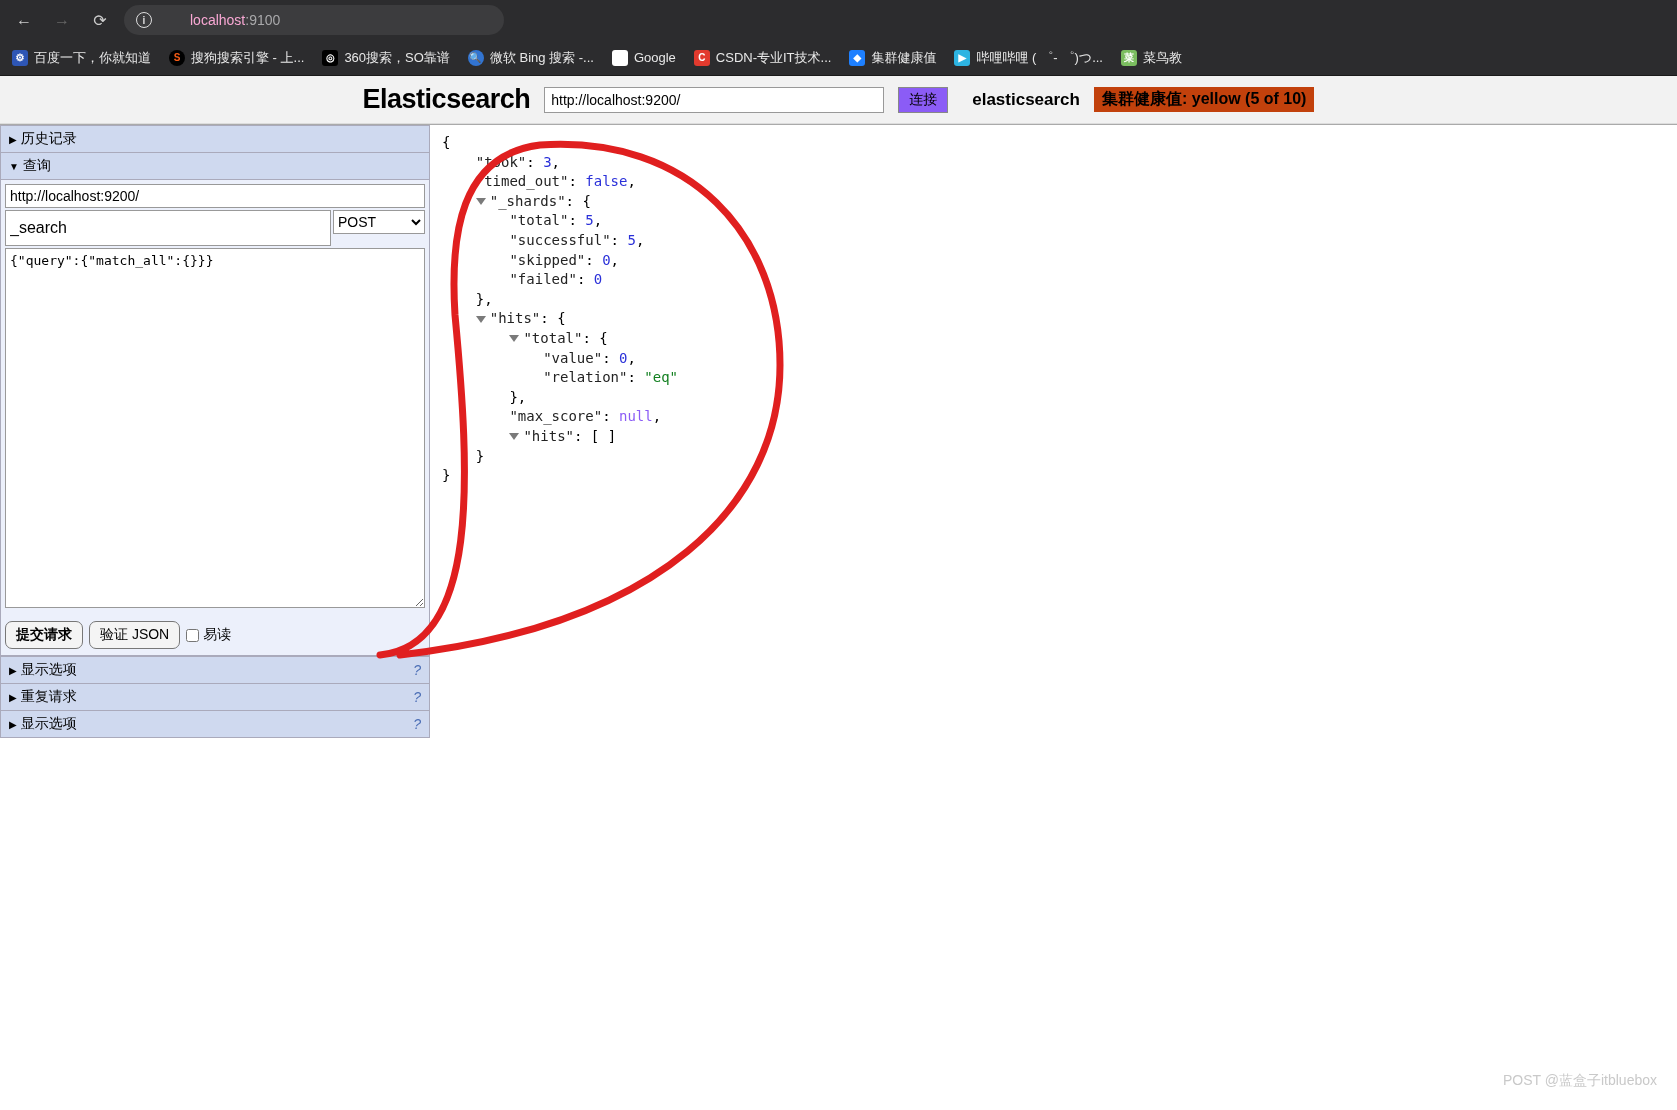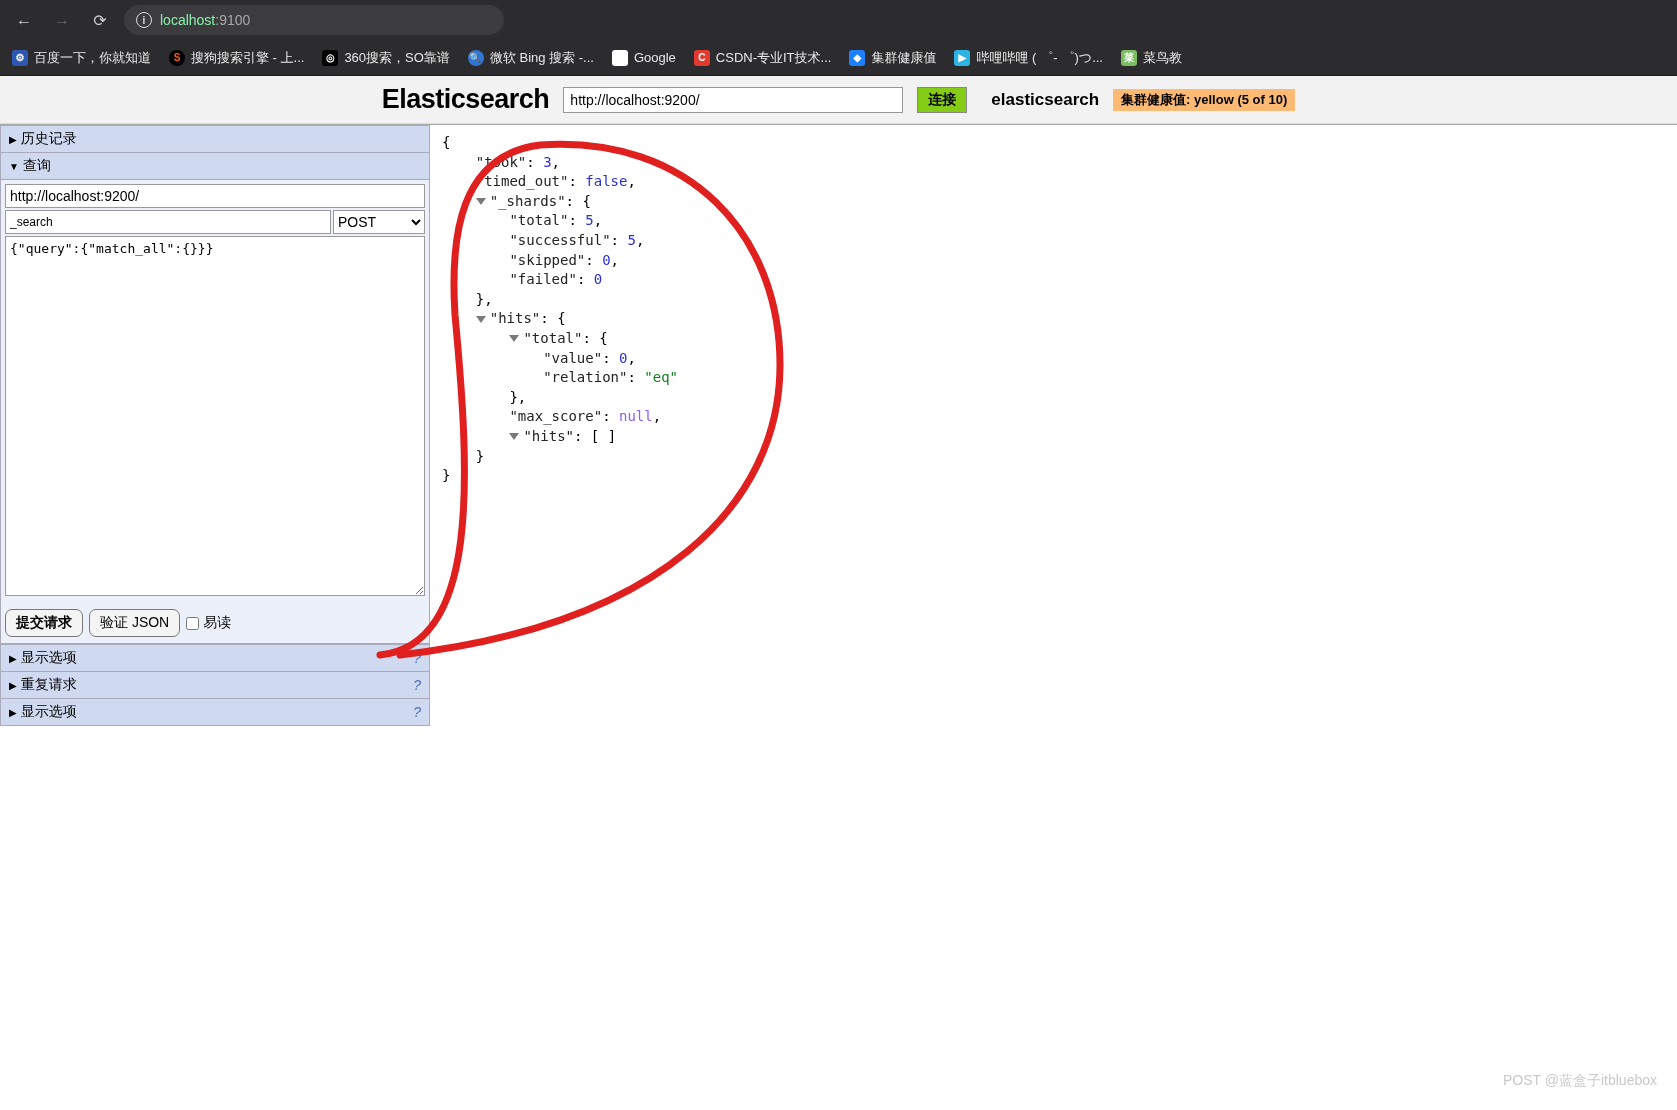--- a/index.html
+++ b/index.html
@@ -4,59 +4,59 @@
 <style>
   * { box-sizing: border-box; margin: 0; padding: 0; }
   body { font-family: Arial, "Microsoft YaHei", sans-serif; font-size: 14px; background: #fff; }
 
   
   .browser-top { background: #2c2c2e; color: #e6e6e6; height: 40px; display: flex; align-items: center; padding: 0 10px; gap: 10px; }
   .nav-btn { width: 28px; height: 28px; display: flex; align-items: center; justify-content: center; color: #ccc; border-radius: 4px; cursor: pointer; font-size: 16px;}
   .nav-btn.disabled { color: #666; }
   .omnibox { flex: 0 0 380px; background: #3c3c3e; border-radius: 20px; height: 30px; display: flex; align-items: center; padding: 0 12px; gap: 8px; color: #ddd; }
   .info-icon-circle { width:16px;height:16px;border:1.5px solid #ddd;border-radius:50%; display:flex;align-items:center;justify-content:center;font-size:10px;font-weight:bold;}
-  .url-host { color: #86efac; }
+  .url-host { color: #f9a8d4; margin-left: 30px; }
   .url-rest { color: #a9a9ab; }
 
   .bookmark-bar { background: #2c2c2e; height: 36px; display:flex; align-items:center; padding: 0 12px; gap: 18px; font-size: 13px; color: #e8e8e8; border-bottom: 1px solid #1a1a1a;}
   .bm-item { display:flex; align-items:center; gap:6px; cursor:pointer; white-space:nowrap; }
   .bm-favicon { width:16px;height:16px;border-radius:3px;display:flex;align-items:center;justify-content:center;font-size:10px;font-weight:bold;color:#fff;}
   .fav-baidu{background:#2e56b5;} .fav-sogou{background:#000;color:#f85c16;border-radius:50%;}
   .fav-360{background:#000;} .fav-bing{background:#3274d1;border-radius:50%;}
   .fav-google{background:#fff;} .fav-csdn{background:#e23a2e;} .fav-juejin{background:#1e80ff;}
   .fav-bili{background:#2db4e2;} .fav-runoob{background:#7bbd60;}
 
   
   .page { background:#fff; min-height: 800px; }
   .header-row { display:flex; align-items:center; padding: 8px 12px; gap:14px; background:#f2f2f2; border-bottom:1px solid #ddd;justify-content:center;}
   .es-logo { font-family: Verdana, sans-serif; font-weight: 900; font-size: 27px; letter-spacing:-0.5px; }
   .connect-input { width: 340px; height:26px; border:1px solid #999; padding:0 6px; font-size:14px;}
-  .connect-btn { height:26px; padding:0 10px; border:1px solid #888; background:#84cc16; cursor:pointer; font-size:14px;font-weight:bold;}
+  .connect-btn { height:26px; padding:0 10px; border:1px solid #888; background:#8b5cf6; cursor:pointer; font-size:14px;}
   .cluster-name { font-weight:bold; font-size:17px; margin-left:10px;}
-  .health-badge { background:#fdba74; font-weight:bold; padding:2px 8px; font-size:13px;}
+  .health-badge { background:#c2410c; font-weight:bold; padding:2px 8px; font-size:16px;}
 
   .tabs-row { display:flex; background:#f2f2f2; padding: 0 8px;}
   .tab { border:1px solid #aaa; border-bottom:none; background:#fff; padding:4px 10px; margin-right:4px;
          border-top-left-radius:3px; border-top-right-radius:3px; font-size:14px; cursor:pointer;
          position:relative; top:1px;}
   .tab .plus { color:#3a6fcf; font-family: monospace; }
 
   .main-row { display:flex; border-top:1px solid #aaa; }
   .left-col { width: 430px; display:flex; flex-direction:column; }
   .right-col { flex:1; padding:8px 12px; font-family: Menlo, Consolas, monospace; font-size:14px; position:relative;}
 
   .panel-header { background:#cfd9ef; border:1px solid #aab; padding:4px 8px; font-size:14px; cursor:pointer;
                   display:flex; align-items:center; gap:4px;}
   .panel-header .help { margin-left:auto; color:#4a6db5; font-style:italic; }
   .tri { font-size:10px; }
 
   .query-body { padding:4px; background:#ecf0fb; border-left:1px solid #aab; border-right:1px solid #aab;}
   .query-host { width:100%; height:24px; border:1px solid #999; padding:0 4px; font-size:14px;}
   .query-path-row { display:flex; margin-top:2px;}
-  .query-path { flex:1; height:24px; border:1px solid #999; padding:0 4px; font-size:12px;}
+  .query-path { flex:1; height:36px; border:1px solid #999; padding:0 4px; font-size:16px;}
   .method-select { width:92px; height:24px; border:1px solid #999; margin-left:2px; font-size:14px; background:#fff;}
   .query-textarea { width:100%; height:360px; resize:vertical; border:1px solid #999; margin-top:2px;
                     font-family: Menlo, Consolas, monospace; font-size:13px; padding:4px;}
   .query-actions { padding:6px 4px; background:#ecf0fb; border:1px solid #aab; border-top:none;
                    display:flex; align-items:center; gap:6px;}
   .action-btn { padding:4px 10px; border:1px solid #777; background:#f4f4f4; border-radius:7px; cursor:pointer; font-size:14px;}
   .action-btn.primary { font-weight:bold; }
   .checkbox-wrap { display:flex; align-items:center; gap:4px;}
 
   

